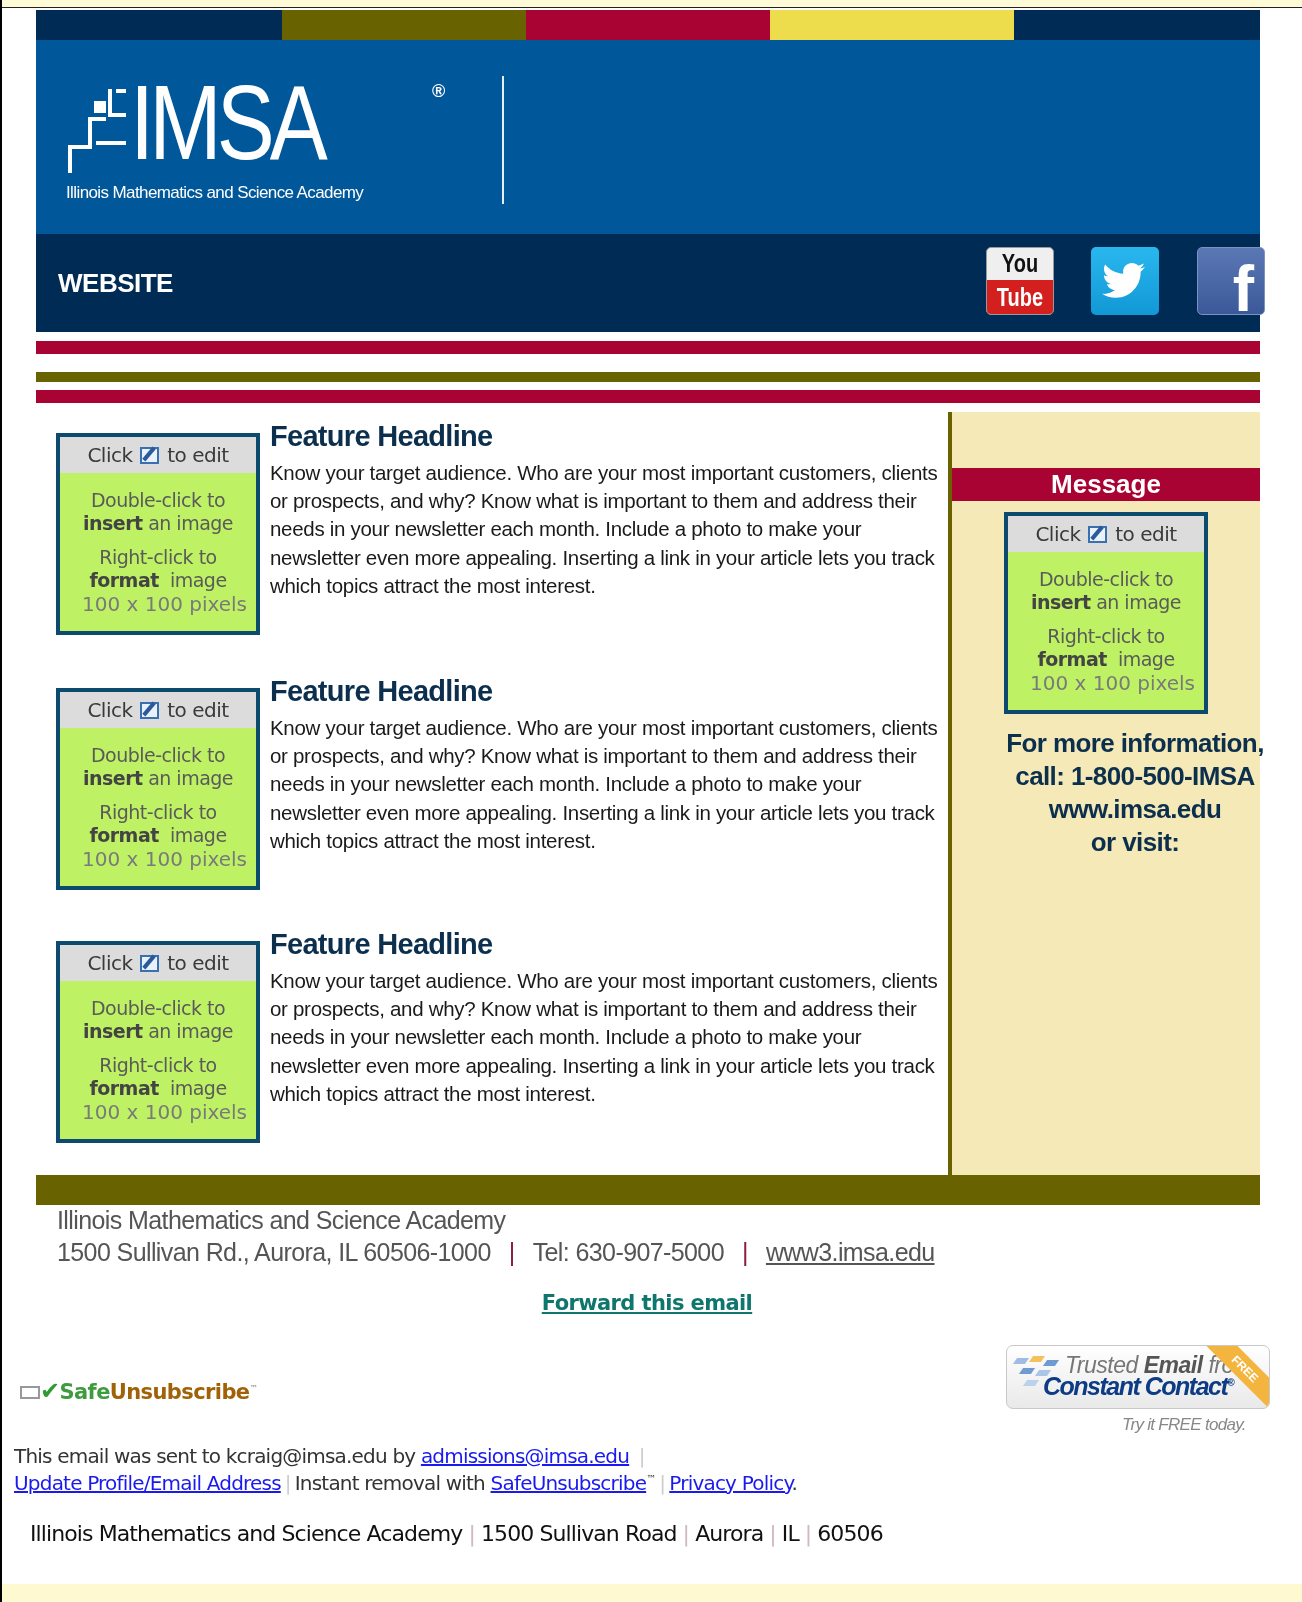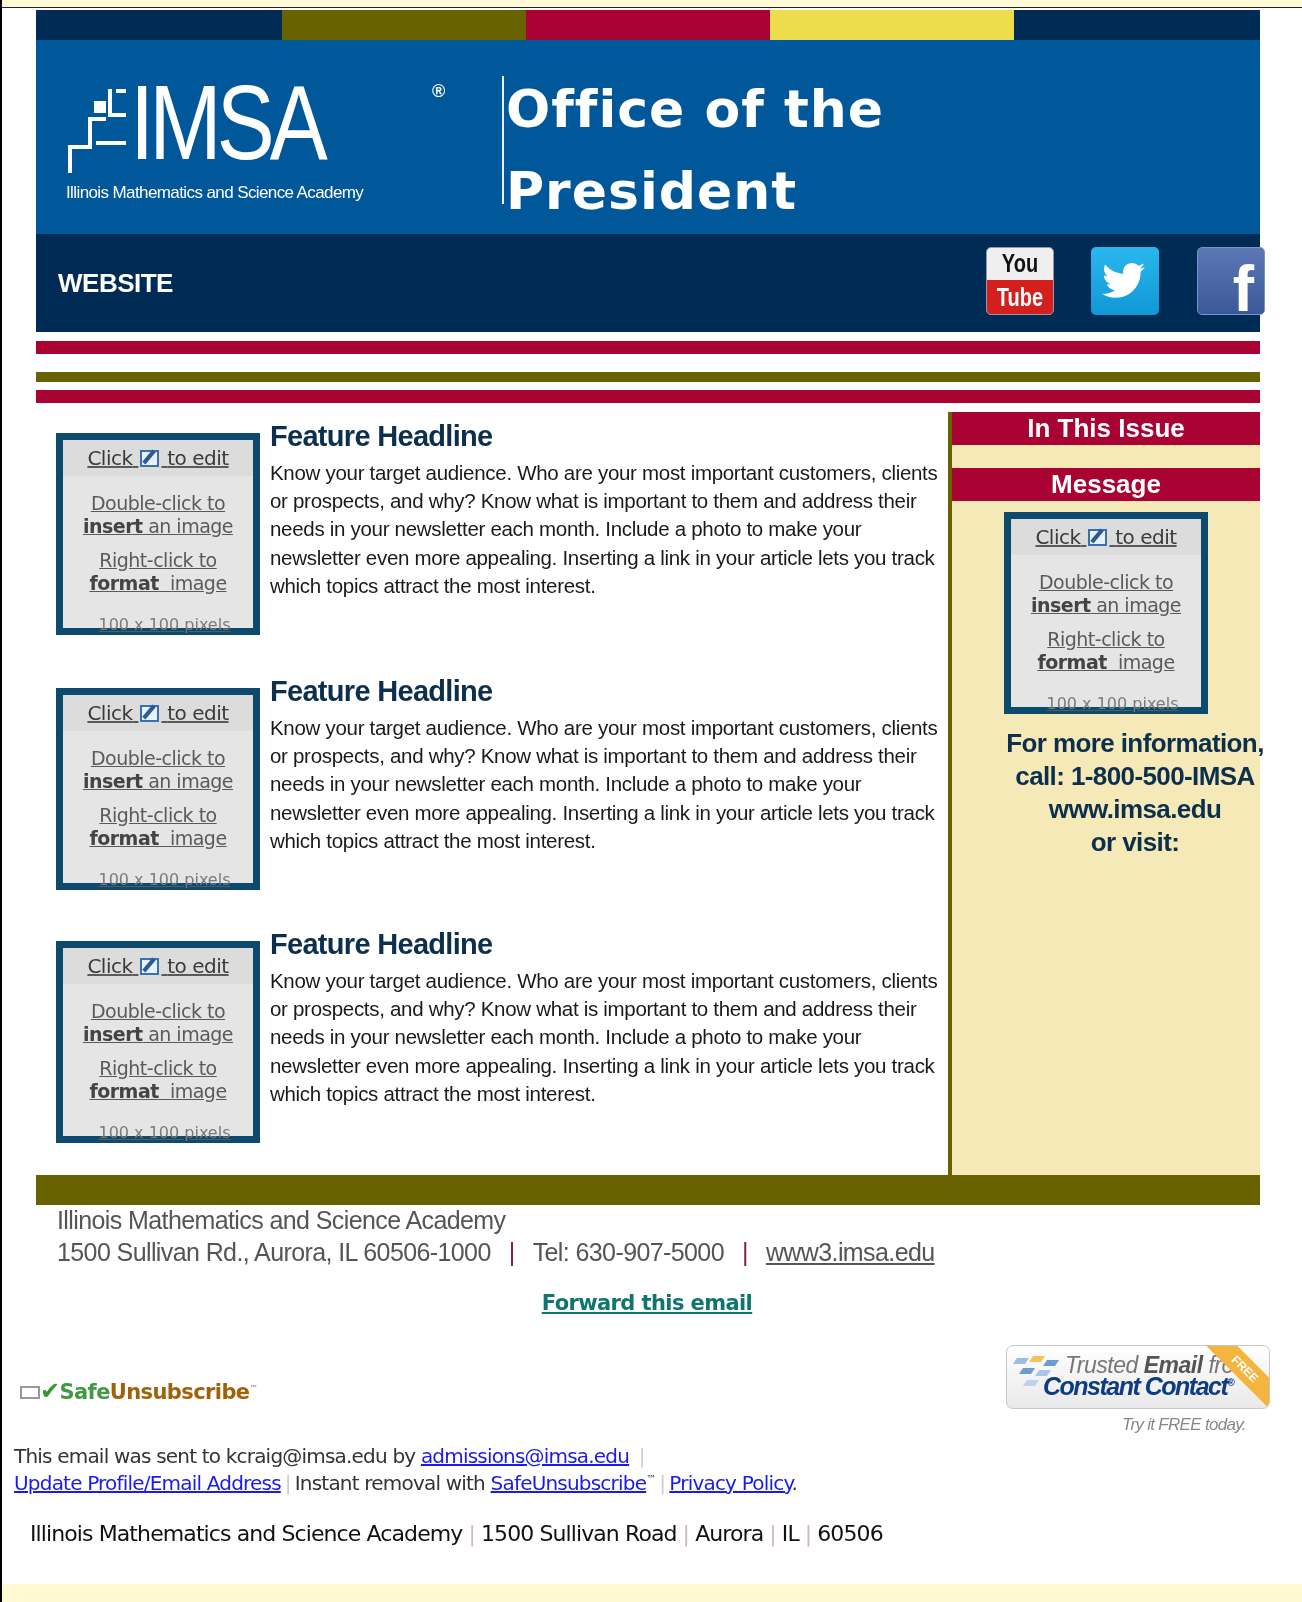--- a/index.html
+++ b/index.html
@@ -42,27 +42,27 @@
   .tw { left: 1027px; background: linear-gradient(#2ab7ee, #1198d6); }
   .fb { left: 1133px; background: linear-gradient(#5b78b5, #3b5998); border: 1px solid #7c92c2; }
   .fb span { position: absolute; right: 10px; bottom: -12px; color: #fff; font-weight: bold; font-size: 64px; font-family: "Liberation Sans", sans-serif; }
 
   .hr { position: absolute; left: 34px; width: 1224px; }
 
   .sidebar { position: absolute; left: 946px; top: 412px; width: 312px; height: 763px; background: #f6e9b8; border-left: 4px solid #6a6200; }
   .side-head { position: absolute; left: 0; width: 308px; height: 33px; background: #a90334; color: #fff; font-weight: bold; font-size: 26px; text-align: center; line-height: 33px; }
   .side-info { position: absolute; left: 0; top: 315px; width: 366px; text-align: center; color: #0b2f4d; font-weight: bold; font-size: 26px; line-height: 33px; letter-spacing: -0.6px; }
 
-  .placeholder { position: absolute; width: 204px; height: 202px; border: 7px solid #0c4a6e; background: #e5e5e5; font-family: "DejaVu Sans", sans-serif; color: #5a5a5a; text-align: center; text-decoration: underline; }
+  .placeholder { position: absolute; width: 204px; height: 202px; border: 4px solid #0c4a6e; background: #bef264; font-family: "DejaVu Sans", sans-serif; color: #5a5a5a; text-align: center; }
   .ph-head { height: 36px; background: #dcdcdc; font-size: 20px; line-height: 36px; color: #3a3a3a; letter-spacing: -0.5px; }
   .ph-edit-icon { display: inline-block; width: 19px; height: 17px; border: 2px solid #3a6fb0; background: #e9f1fb; vertical-align: -2px; position: relative; margin: 0 2px; }
   .ph-edit-icon::after { content: ""; position: absolute; left: 5px; top: -3px; width: 4px; height: 16px; background: #2a5a9a; transform: rotate(40deg); }
   .ph-line { font-size: 19px; line-height: 23px; letter-spacing: -0.5px; }
   .ph-line b { color: #444; }
-  .ph-size { font-size: 16px; color: #7a7a7a; margin-top: 20px; padding-left: 13px; }
+  .ph-size { font-size: 20px; color: #7a7a7a; margin-top: 0; padding-left: 13px; }
 
   .article-title { position: absolute; left: 268px; color: #0b2f4d; font-weight: bold; font-size: 29px; letter-spacing: -0.7px; }
   .article-body { position: absolute; left: 268px; width: 670px; color: #1a1a1a; font-size: 20.5px; line-height: 28.2px; letter-spacing: -0.3px; }
 
   .footer-band { position: absolute; left: 34px; top: 1175px; width: 1224px; height: 30px; background: #686200; }
   .addr1 { position: absolute; left: 55px; top: 1206px; color: #555; font-size: 25px; letter-spacing: -0.6px; }
   .addr2 { position: absolute; left: 55px; top: 1238px; color: #555; font-size: 25px; letter-spacing: -0.6px; white-space: nowrap; }
   .addr2 .sep { color: #8a2040; margin: 0 18px; }
   .addr2 a { color: #555; text-decoration: underline; }
 
@@ -115,24 +115,20 @@
         <rect x="30" y="58" width="30" height="4"></rect>
         <rect x="2" y="62" width="24" height="4"></rect>
         <rect x="2" y="62" width="4" height="30"></rect>
       </g>
     </svg>
     <div class="logo-text">IMSA</div>
     <div class="logo-reg">®</div>
     <div class="logo-sub">Illinois Mathematics and Science Academy</div>
   </div>
   <div class="logo-divider"></div>
-  <div class="office-title">
-    <div>Office of the</div>
-    <div>President</div>
-  </div>
 </div>
 
 <div class="nav-bar">
   <a class="nav-website">WEBSITE</a>
   <div class="social yt">
     <div class="you">You</div>
     <div class="tube"><span>Tube</span></div>
   </div>
   <div class="social tw">
     <svg width="68" height="68" viewBox="0 0 68 68">
@@ -175,21 +171,20 @@
   <div class="ph-line" style="margin-top:16px">Double-click to</div>
   <div class="ph-line"><b>insert</b><span> an image</span></div>
   <div class="ph-line" style="margin-top:11px">Right-click to</div>
   <div class="ph-line"><b>format</b><span style="white-space:pre">  image</span></div>
   <div class="ph-size">100 x 100 pixels</div>
 </div>
 <div class="article-title" style="top:928px;">Feature Headline</div>
 <div class="article-body" style="top:967px;">Know your target audience. Who are your most important customers, clients or prospects, and why? Know what is important to them and address their needs in your newsletter each month. Include a photo to make your newsletter even more appealing. Inserting a link in your article lets you track which topics attract the most interest.</div>
 
 <div class="sidebar">
-  <div class="side-head" style="top:0;">In This Issue</div>
   <div class="side-head" style="top:56px;">Message</div>
   <div class="placeholder" style="left:52px;top:100px;">
     <div class="ph-head"><span>Click</span> <span class="ph-edit-icon"></span> <span>to edit</span></div>
     <div class="ph-line" style="margin-top:16px">Double-click to</div>
     <div class="ph-line"><b>insert</b><span> an image</span></div>
     <div class="ph-line" style="margin-top:11px">Right-click to</div>
     <div class="ph-line"><b>format</b><span style="white-space:pre">  image</span></div>
     <div class="ph-size">100 x 100 pixels</div>
   </div>
   <div class="side-info">

